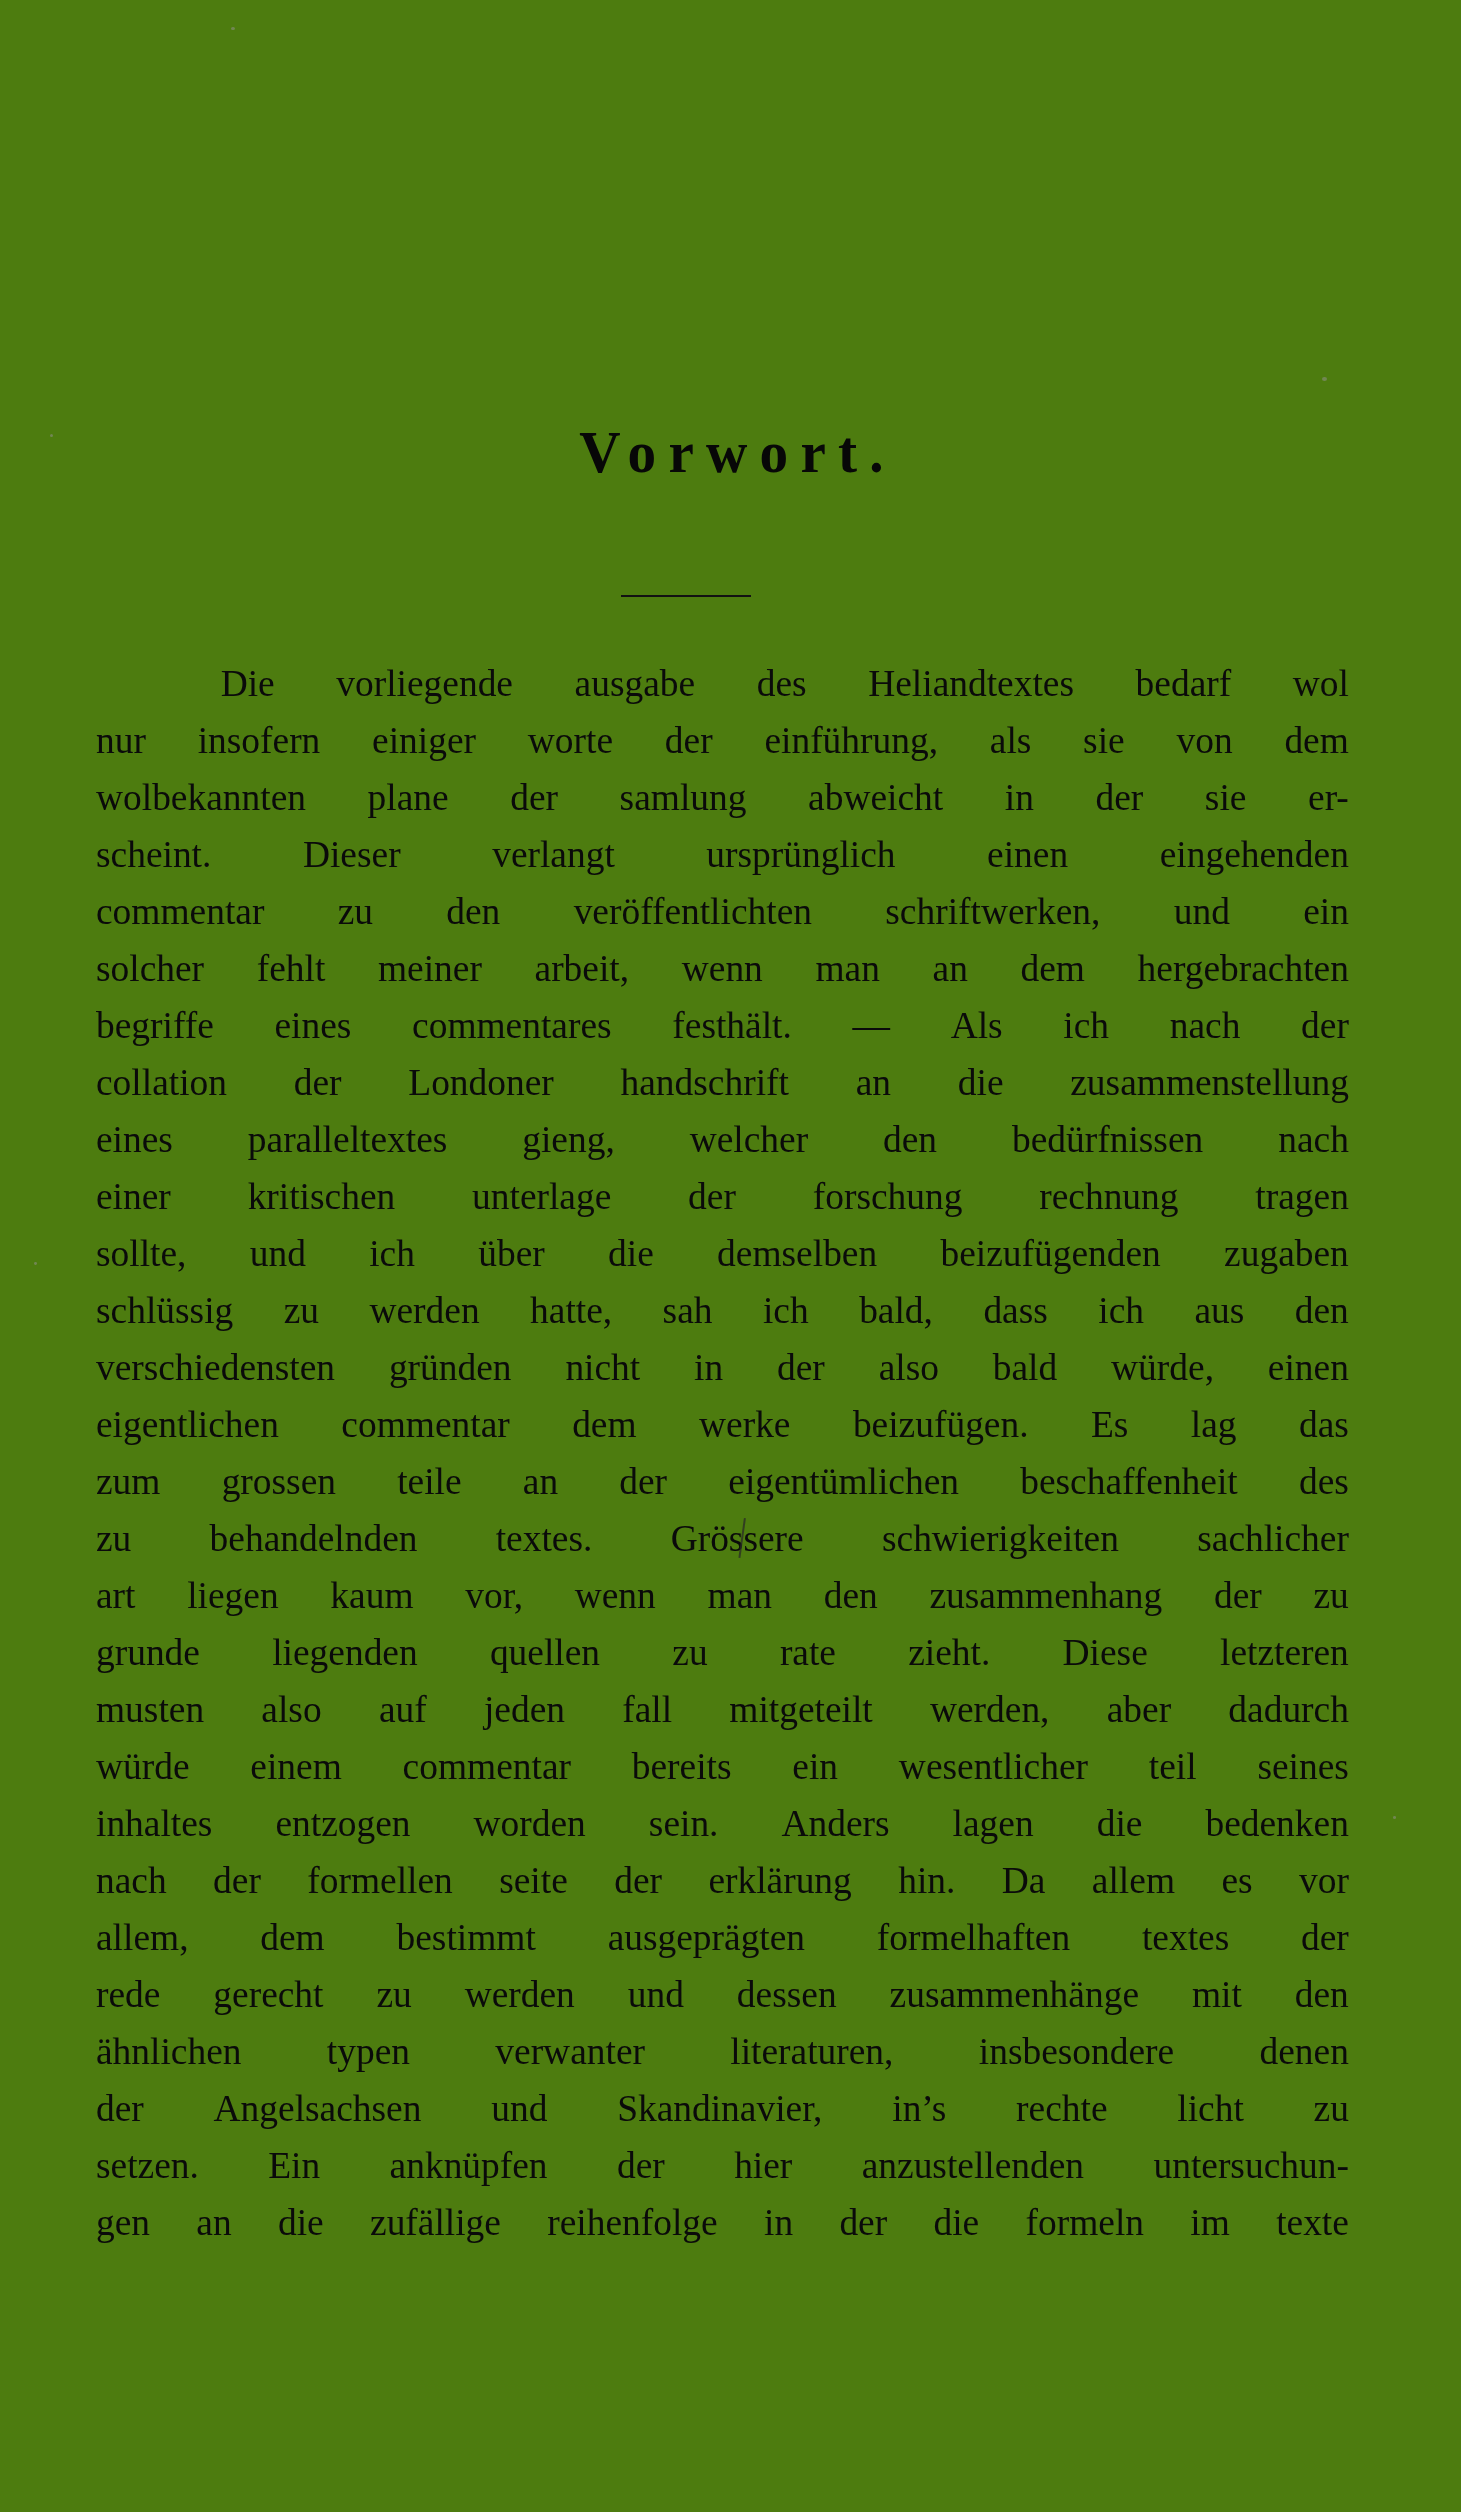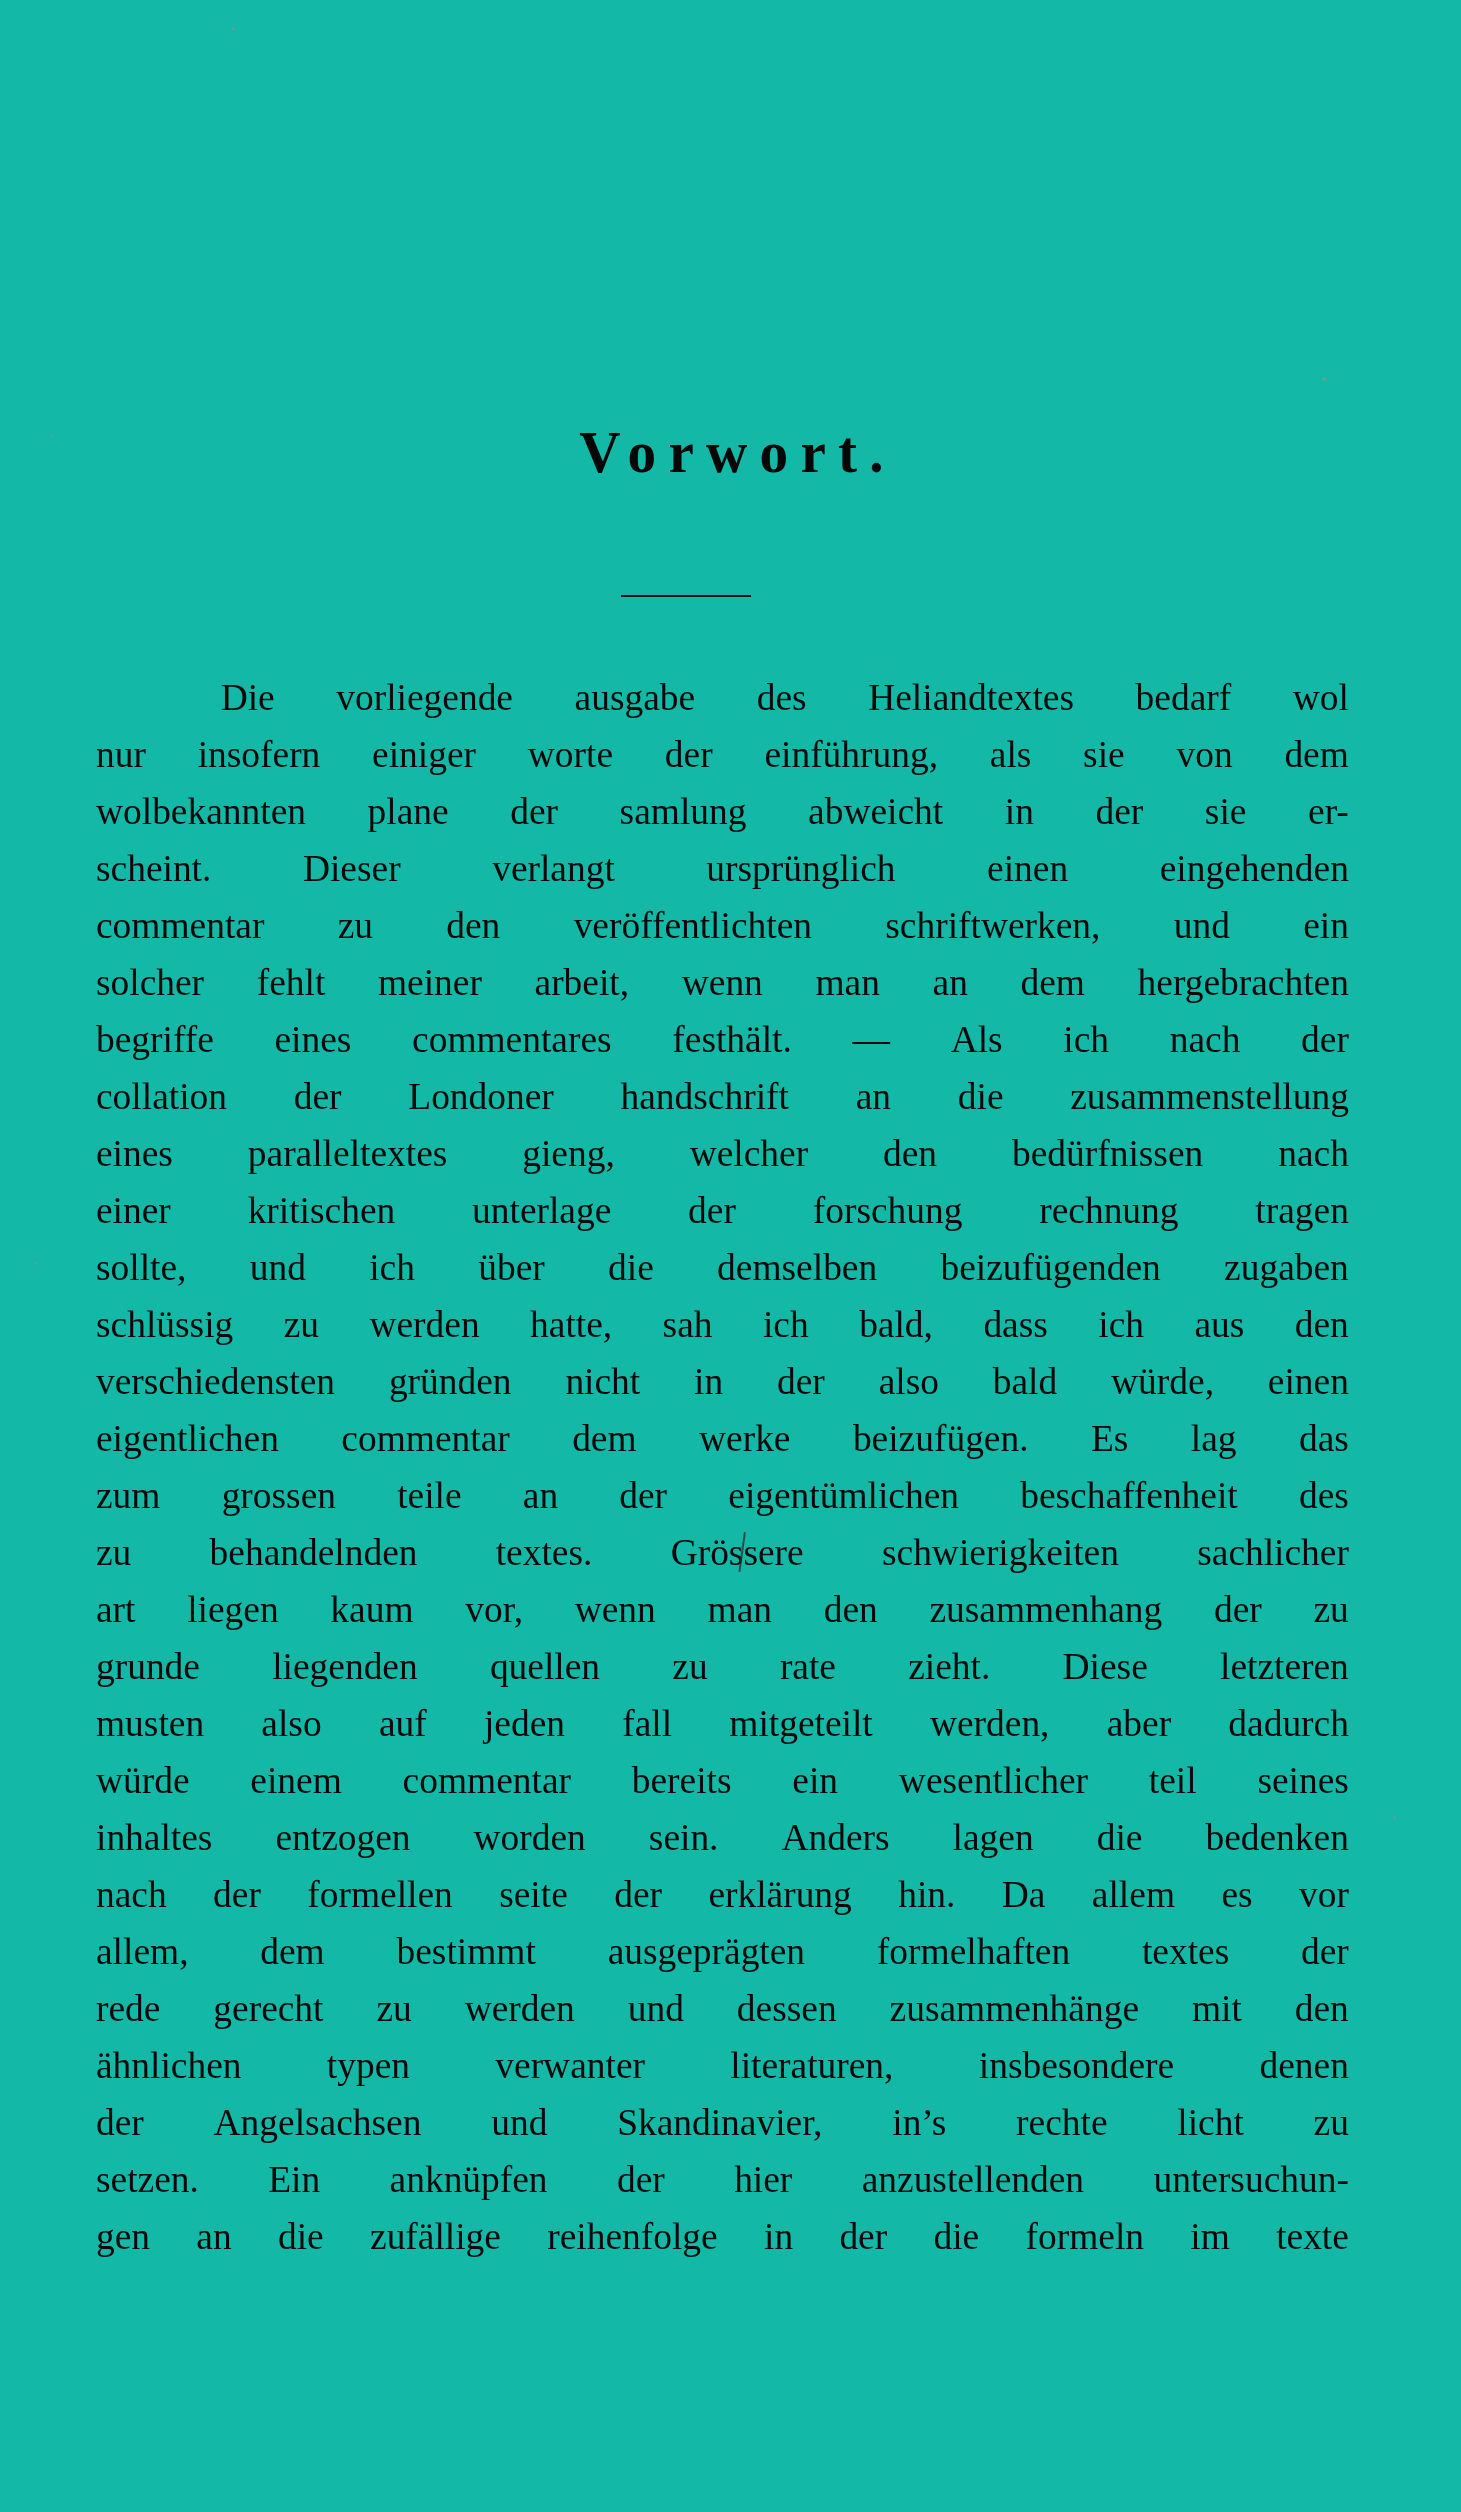--- a/index.html
+++ b/index.html
@@ -13,21 +13,21 @@
     font-family: "Liberation Serif", "DejaVu Serif", serif;
     color: #000000;
     overflow: hidden;
     position: relative;
   }
 
   
   #page {
     position: absolute;
     inset: 0;
-    background: #14b8a6;
+    background: #4d7c0f;
   }
 
   
   .speck {
     position: absolute;
     background: #8f8f8a;
     border-radius: 50%;
     opacity: .55;
   }
 
@@ -66,21 +66,20 @@
     width: 130px;
     height: 2.3px;
     background: #121212;
   }
 
   #body-text {
     position: absolute;
     left: 96px;
     top: 655px;
     width: 1272px;
-    margin-top: 14px;
   }
 
   .line {
     position: relative;
     height: 57px;
     font-size: 38px;
     line-height: 57px;
     white-space: nowrap;
     color: #0a0a0a;
     font-weight: 400;

